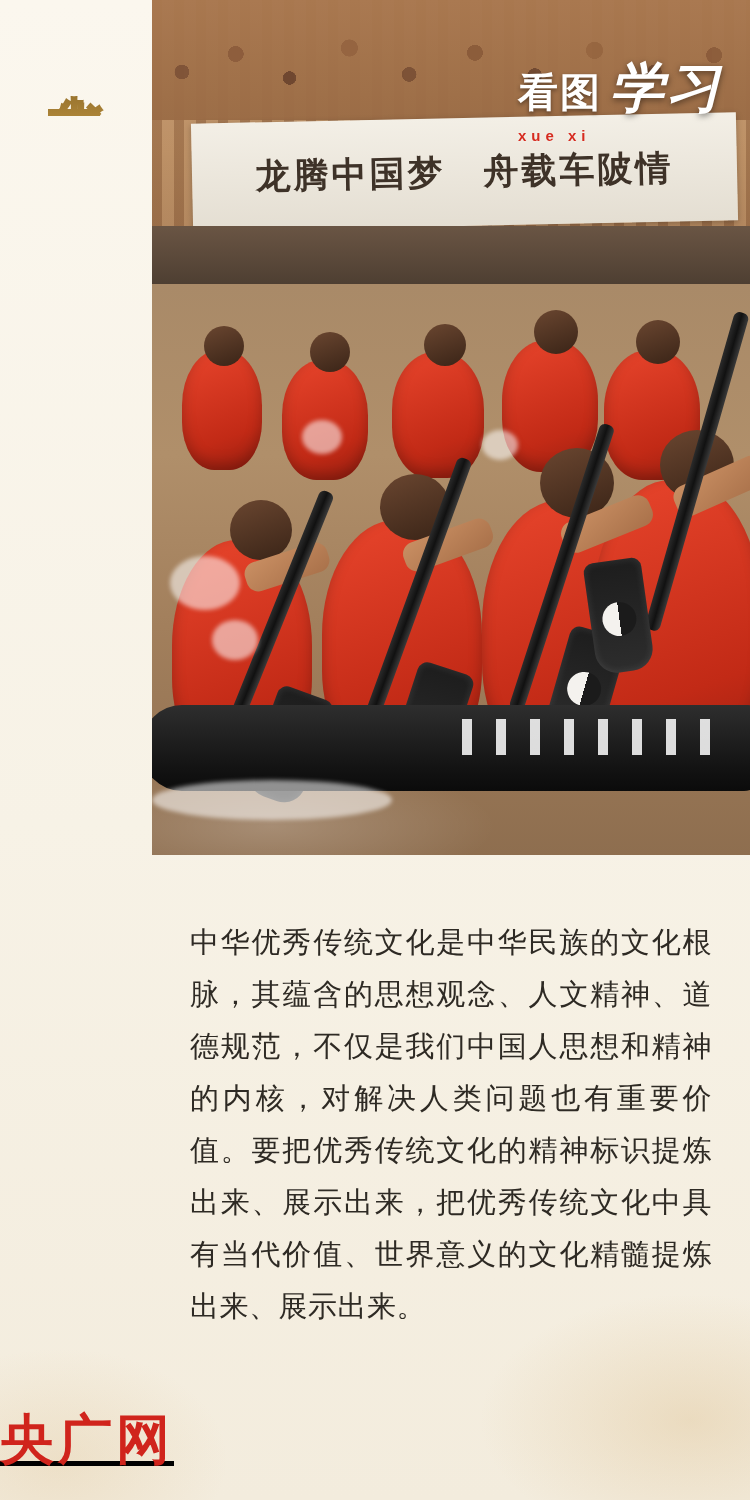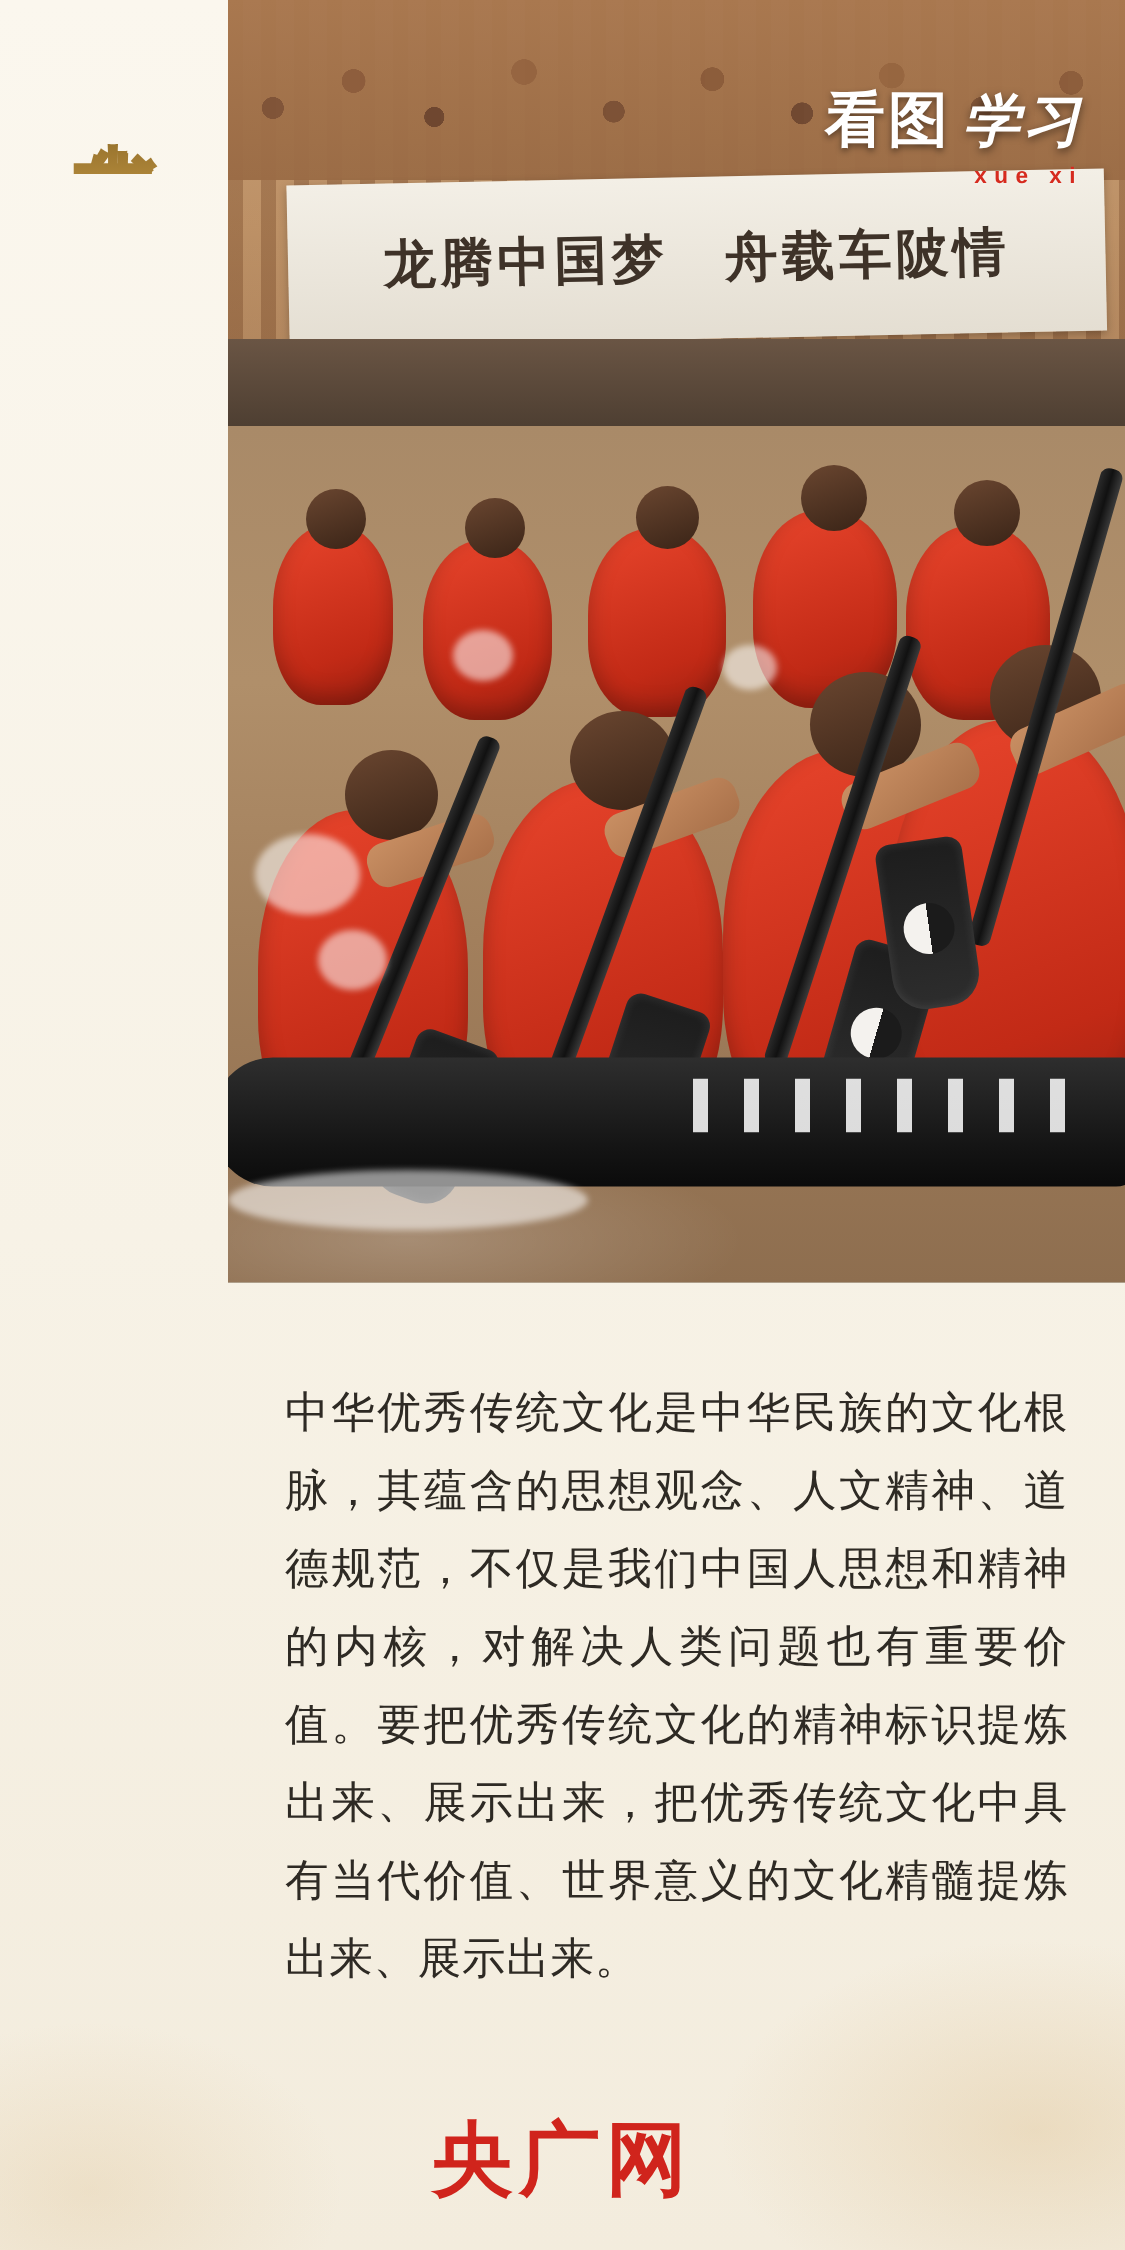--- a/index.html
+++ b/index.html
@@ -205,42 +205,41 @@
       repeating-linear-gradient(90deg, #ffffff 0 10px, transparent 10px 34px);
     clip-path: polygon(0 0,100% 0,100% 100%,0 100%);
     opacity: .85;
   }
 
   
   .logo {
     position: absolute;
     right: 28px;
     top: 52px;
-    text-align: right;
     z-index: 6;
   }
   .logo-row {
     display: flex;
     align-items: baseline;
     justify-content: flex-end;
     gap: 8px;
   }
   .logo-kan {
     font-family: "Liberation Serif", serif;
     font-weight: bold;
     font-size: 40px;
     color: #ffffff;
     letter-spacing: 2px;
     text-shadow: 0 2px 4px rgba(0,0,0,.45);
   }
   .logo-xue {
     font-family: "Liberation Serif", serif;
     font-weight: bold;
     font-style: italic;
-    font-size: 38px;
+    font-size: 54px;
     color: #ffffff;
     letter-spacing: 2px;
     text-shadow: 0 2px 6px rgba(0,0,0,.5);
   }
   .logo-pinyin {
     margin-top: 2px;
     font-size: 15px;
     letter-spacing: 5px;
     color: #d62b1f;
     font-weight: bold;
@@ -288,21 +287,22 @@
 
   
   .footer {
     position: absolute;
     left: 0;
     top: 1380px;
     width: 750px;
     height: 120px;
     display: flex;
     align-items: center;
-    justify-content: center;
+    justify-content: flex-start;
+    text-decoration: underline;
   }
   .brand {
     font-family: "Liberation Serif", serif;
     font-weight: bold;
     font-size: 54px;
     letter-spacing: 4px;
     color: #d0241c;
   }
 </style>
 </head>

